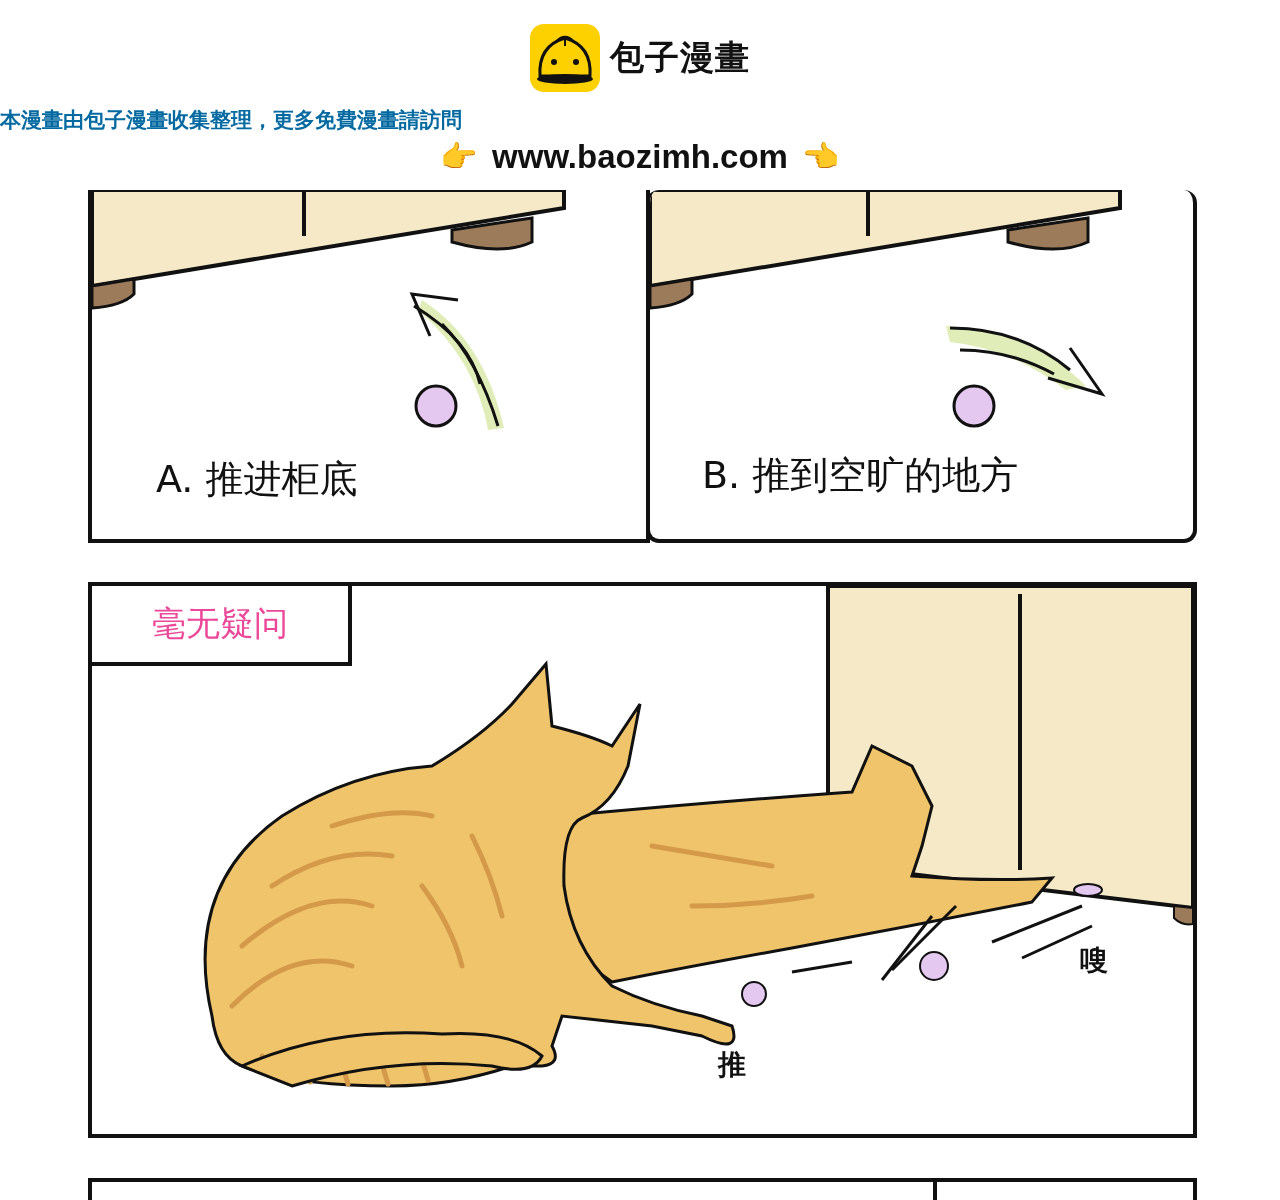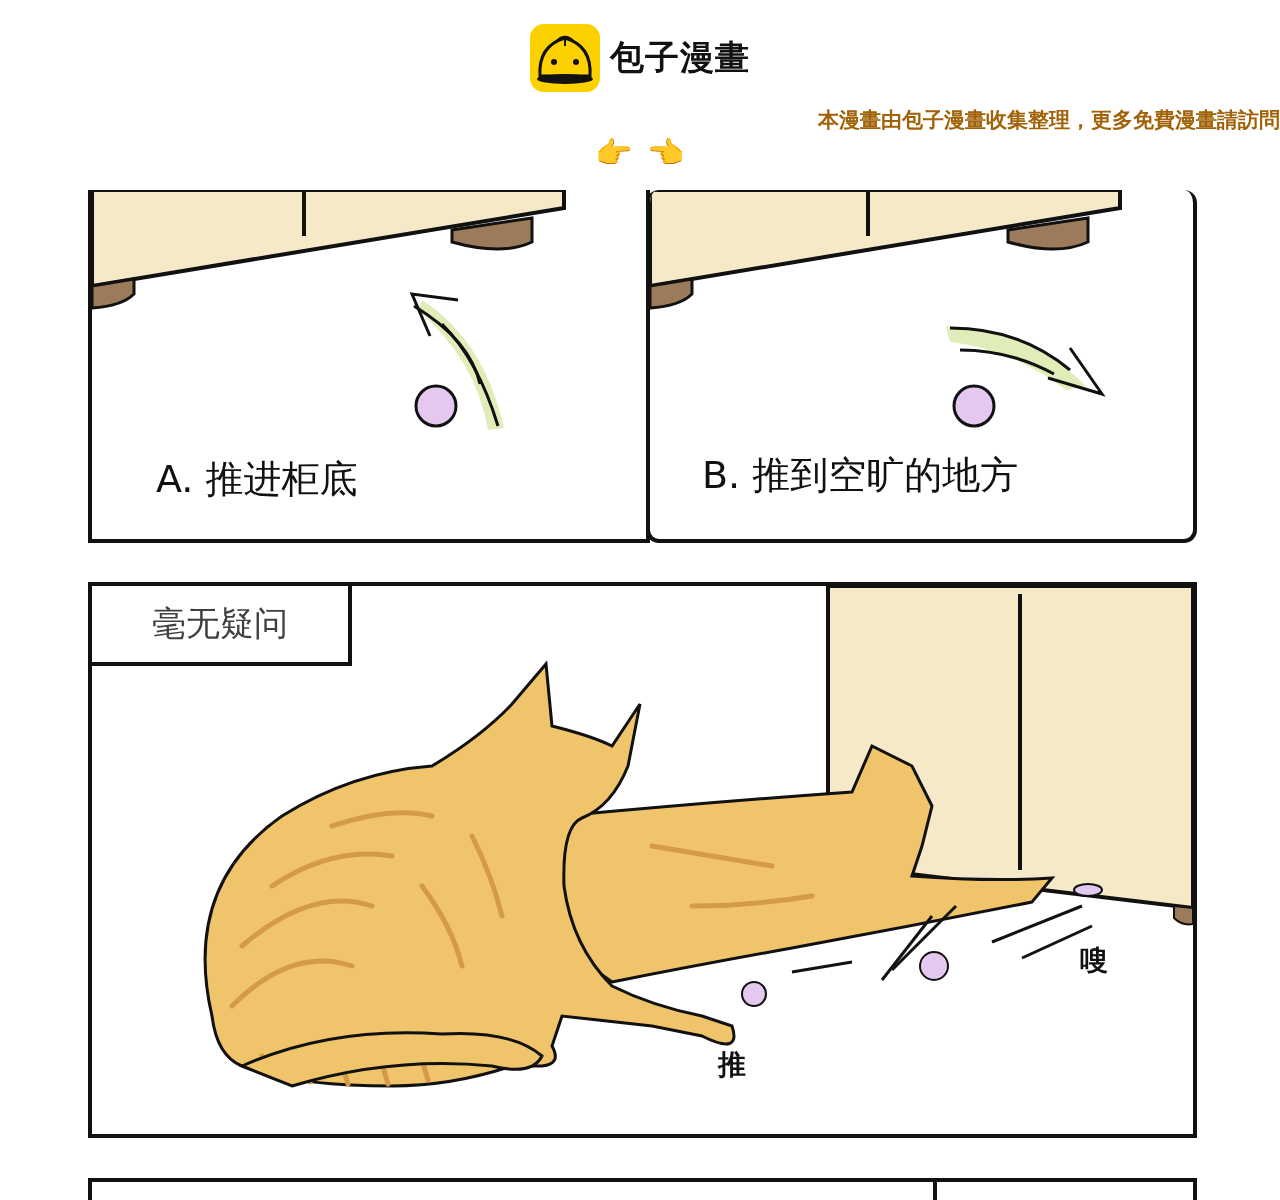--- a/index.html
+++ b/index.html
@@ -4,30 +4,30 @@
 <style>
   * { box-sizing: border-box; margin: 0; padding: 0; }
   html, body { width: 1280px; height: 1200px; background: #ffffff; overflow: hidden; }
   body { position: relative; font-family: "DejaVu Sans", "Liberation Sans", sans-serif; color: #111; }
 
   
   .header { position: absolute; left: 0; top: 0; width: 1280px; height: 200px; }
   .logo-row { position: absolute; top: 24px; left: 0; width: 1280px; display: flex; justify-content: center; align-items: center; gap: 10px; }
   .logo-box { width: 70px; height: 68px; background: #fdd000; border-radius: 14px; position: relative; overflow: hidden; }
   .logo-title { font-size: 34px; font-weight: 700; color: #111; letter-spacing: 1px; }
-  .notice { position: absolute; top: 106px; left: 0; width: 1280px; text-align: right; font-size: 21px; font-weight: 700; color: #a16207; }
+  .notice { position: absolute; top: 106px; left: 0; width: 1280px; text-align: left; font-size: 21px; font-weight: 700; color: #0369a1; }
   .url-row { position: absolute; top: 138px; left: 0; width: 1280px; display: flex; justify-content: center; align-items: center; gap: 14px; }
   .url { font-family: "Liberation Sans", sans-serif; font-size: 33px; font-weight: 700; color: #111; }
   .hand { font-size: 30px; line-height: 1; }
 
   
   .panel { position: absolute; border: 4px solid #111; background: #fff; overflow: hidden; }
   .panel svg { position: absolute; left: 0; top: 0; }
   .caption { position: absolute; font-size: 38px; color: #111; font-family: "DejaVu Sans", sans-serif; font-weight: 400; }
-  .caption-box { position: absolute; left: -4px; top: -4px; width: 264px; height: 84px; border: 4px solid #111; background: #fff; display: flex; align-items: center; justify-content: center; font-size: 34px; color: #404040; }
+  .caption-box { position: absolute; left: -4px; top: -4px; width: 264px; height: 84px; border: 4px solid #111; background: #fff; display: flex; align-items: center; justify-content: center; font-size: 34px; color: #ec4899; }
   .sfx { position: absolute; font-size: 28px; color: #111; font-weight: 700; }
 </style>
 </head>
 <body>
 
 <div class="header">
   <div class="logo-row">
     <div class="logo-box">
       <svg width="70" height="68" viewBox="0 0 70 68">
         <path d="M10 52 Q8 22 35 14 Q62 22 60 52 Z" fill="#fdd000" stroke="#111" stroke-width="3"></path>
@@ -36,20 +36,21 @@
         <circle cx="24" cy="38" r="3" fill="#111"></circle>
         <circle cx="46" cy="38" r="3" fill="#111"></circle>
         <ellipse cx="35" cy="55" rx="28" ry="5" fill="#111"></ellipse>
       </svg>
     </div>
     <span class="logo-title">包子漫畫</span>
   </div>
   <div class="notice">本漫畫由包子漫畫收集整理，更多免費漫畫請訪問</div>
   <div class="url-row">
     <span class="hand">👉</span>
+    <span class="url">www.baozimh.com</span>
     <span class="hand">👈</span>
   </div>
 </div>
 
 <div class="panel" style="left:88px; top:190px; width:562px; height:353px; border-top:none;">
   <svg width="562" height="353">
 
     <polygon points="0,0 472,0 472,18 0,96" fill="#f5e9c8" stroke="#111" stroke-width="4"></polygon>
     <line x1="212" y1="0" x2="212" y2="46" stroke="#111" stroke-width="4"></line>
 

